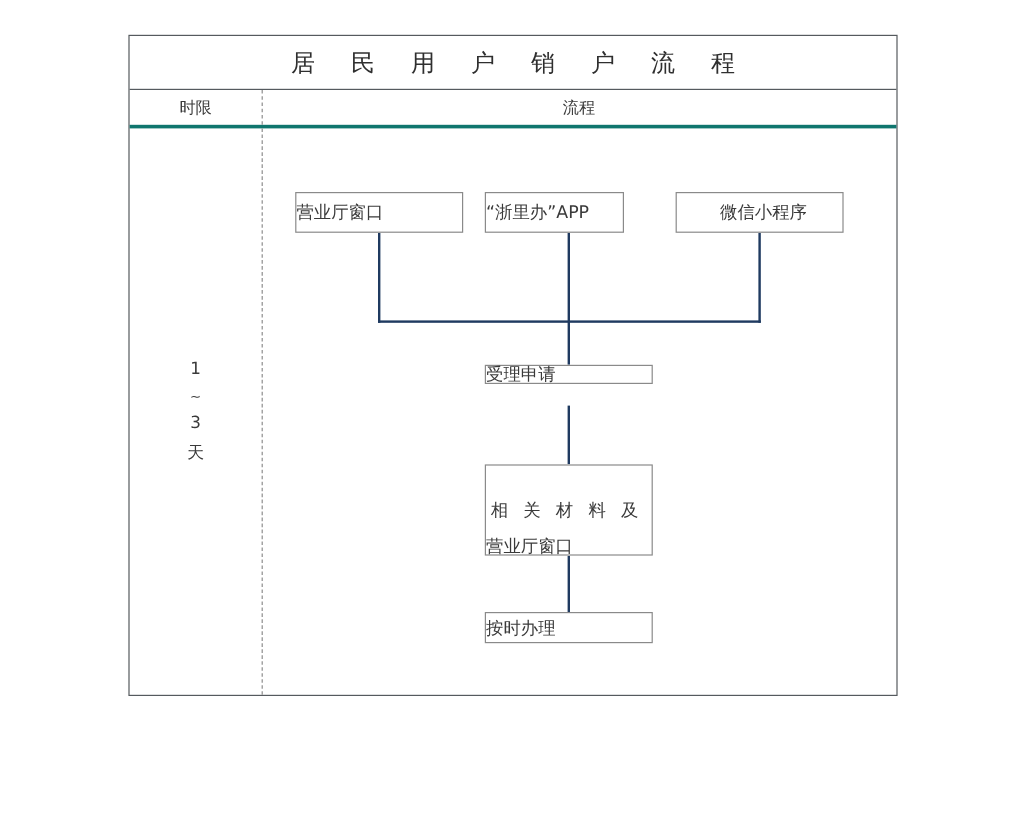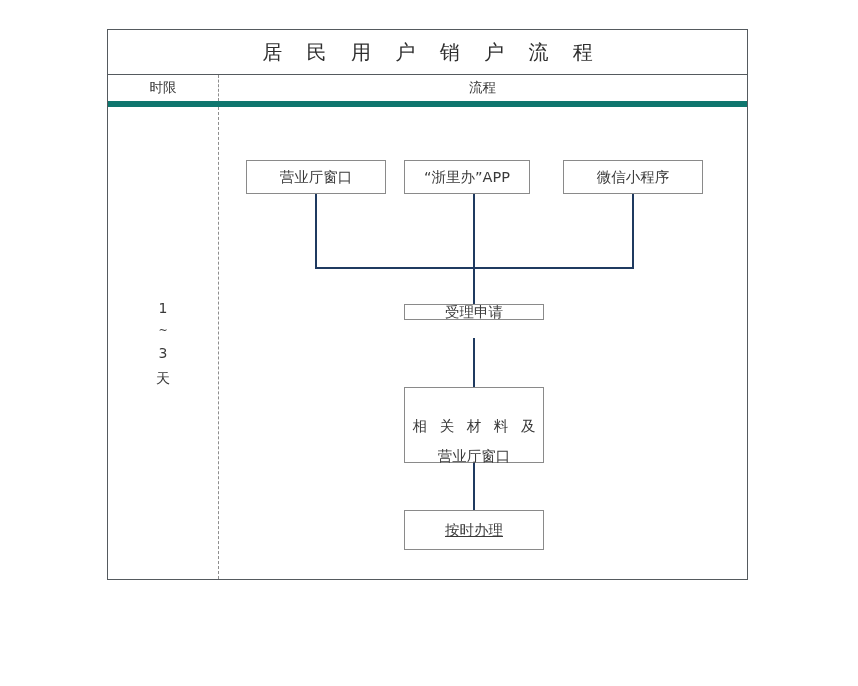--- a/index.html
+++ b/index.html
@@ -33,38 +33,39 @@
     position: absolute;
     left: 0;
     top: 0;
     width: 100%;
     height: 45px;
     box-sizing: border-box;
     border-bottom: 1px solid #555a5e;
     display: flex;
     align-items: center;
     justify-content: center;
+    font-family: Liberation Mono, monospace;
   }
   #title-text {
     font-size: 20px;
     letter-spacing: 9px;
     text-indent: 9px;
     color: #2f2f2f;
     white-space: nowrap;
   }
 
   
   #header-row {
     position: absolute;
     left: 0;
     top: 45px;
     width: 100%;
     height: 32px;
     box-sizing: border-box;
-    border-bottom: 6px solid #0f766e;
+    border-bottom: 3px solid #0f766e;
   }
   #header-cell-time {
     position: absolute;
     left: 0;
     top: 0;
     width: 110px;
     height: 100%;
     display: flex;
     align-items: center;
     justify-content: center;
@@ -142,34 +143,34 @@
     bottom: 0;
   }
 
   .node {
     position: absolute;
     box-sizing: border-box;
     border: 1px solid #8a8a8a;
     background: #ffffff;
     display: flex;
     flex-direction: column;
-    align-items: center;
+    align-items: flex-start;
     justify-content: center;
     font-size: 14.5px;
     color: #3a3a3a;
     white-space: nowrap;
     z-index: 3;
   }
 
   #node-hall      { left: 28px;  top: 53px;  width: 140px; height: 34px; }
-  #node-zlb       { left: 186px; top: 53px;  width: 126px; height: 34px; }
-  #node-wechat    { left: 345px; top: 53px;  width: 140px; height: 34px; }
+  #node-zlb       { left: 186px; top: 53px;  width: 116px; height: 34px; }
+  #node-wechat    { left: 345px; top: 53px;  width: 140px; height: 34px; padding-left: 36px; }
   #node-accept    { left: 186px; top: 197px; width: 140px; height: 16px; }
   #node-materials { left: 186px; top: 280px; width: 140px; height: 76px; }
-  #node-handle    { left: 186px; top: 403px; width: 140px; height: 40px; text-decoration: underline; }
+  #node-handle    { left: 186px; top: 403px; width: 140px; height: 26px; }
 
   #node-materials .mat-line-1 {
     letter-spacing: 4px;
     text-indent: 4px;
     line-height: 30px;
     margin-top: 32px;
   }
   #node-materials .mat-line-2 {
     line-height: 30px;
   }

